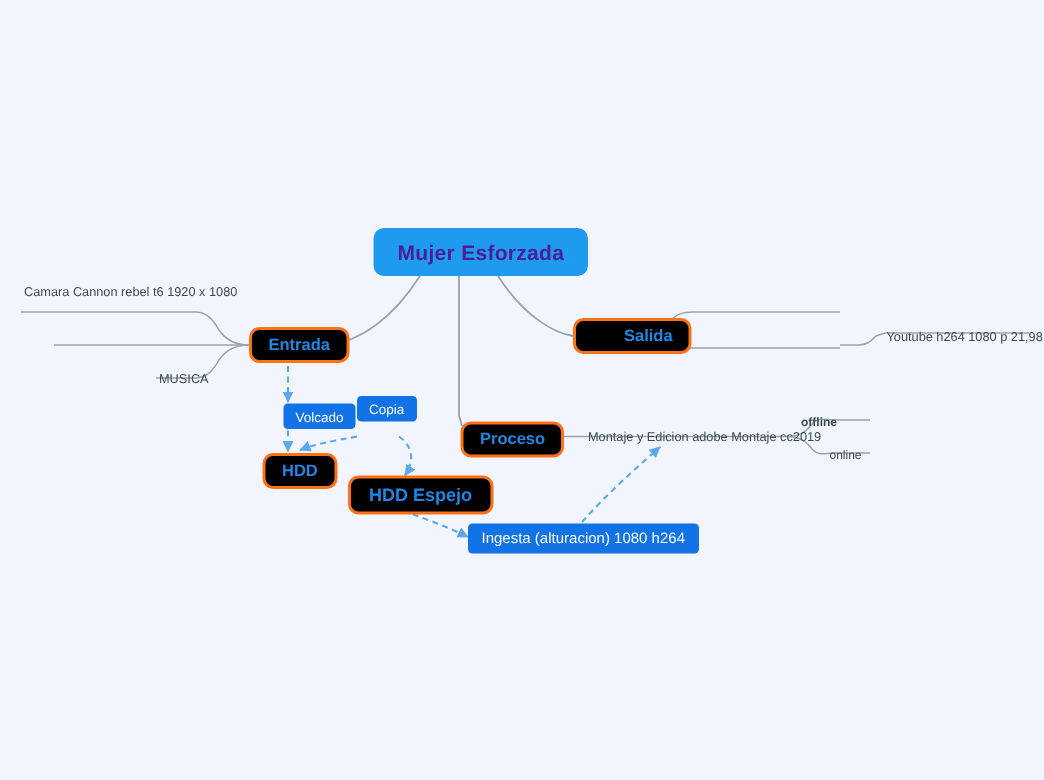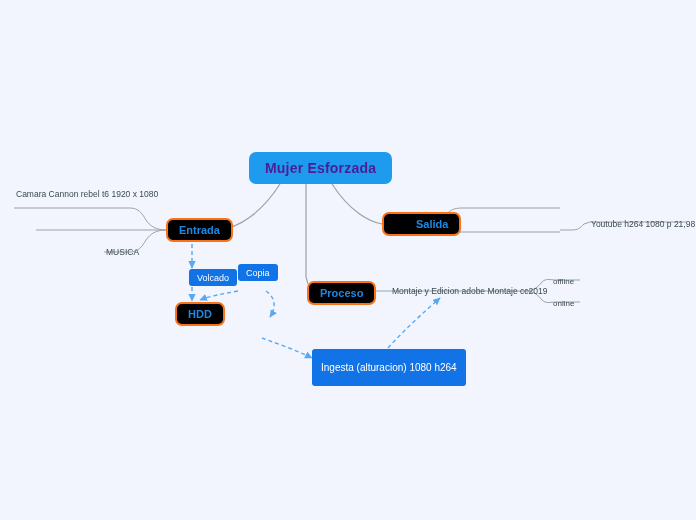--- a/index.html
+++ b/index.html
@@ -68,21 +68,21 @@
     background: #1173e6;
     color: #ffffff;
     border-radius: 3px;
     font-size: 9px;
     padding: 0 8px;
     height: 17px;
     font-weight: normal;
   }
   .node.tag.big {
     font-size: 10px;
-    height: 37px;
+    height: 20px;
     padding: 0 9px;
     background: #1173e6;
   }
   
   .node.leaf {
     color: #3c4a52;
     font-size: 8.5px;
     background: transparent;
     height: 14px;
     padding: 0 2px;
@@ -137,25 +137,26 @@
   <div class="node leaf" style="left:14px; top:187px;">Camara Cannon rebel t6 1920 x 1080</div>
   <div class="node leaf" style="left:104px; top:245px;">MUSICA</div>
 
   <div class="node branch" style="left:382px; top:212px;padding-left:32px;">Salida</div>
 
   <div class="node leaf" style="left:589px; top:217px;text-align:center;">Youtube h264 1080 p 21,98</div>
 
   <div class="node branch" style="left:307px; top:281px;">Proceso</div>
 
   <div class="node leaf" style="left:390px; top:284px;">Montaje y Edicion adobe Montaje cc2019</div>
-  <div class="node leaf sm" style="left:551px; top:274px;">offline</div>
+  <div class="node leaf sm" style="left:532px; top:274px;font-weight:bold;">offline</div>
   <div class="node leaf sm" style="left:551px; top:296px;">online</div>
 
   <div class="node tag" style="left:173px; top:269px;margin-left:16px;">Volcado</div>
 
   <div class="node tag" style="left:238px; top:264px;">Copia</div>
 
   <div class="node branch" style="left:175px; top:302px;text-align:right;">HDD</div>
 
+  <div class="node branch wide" style="left:232px; top:317px;">HDD Espejo</div>
 
   <div class="node tag big" style="left:312px; top:349px;">Ingesta (alturacion) 1080 h264</div>
 
 </div>
 
 </body></html>

